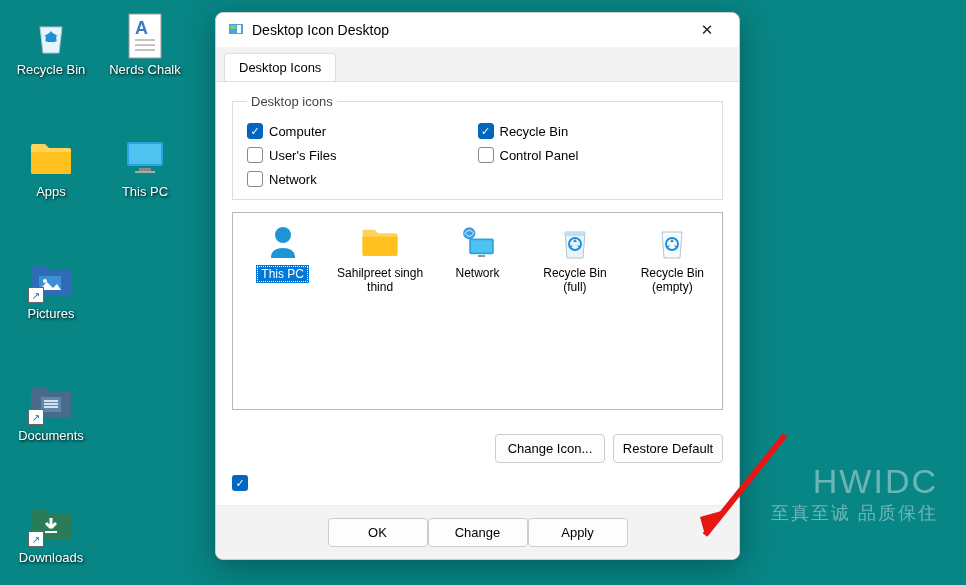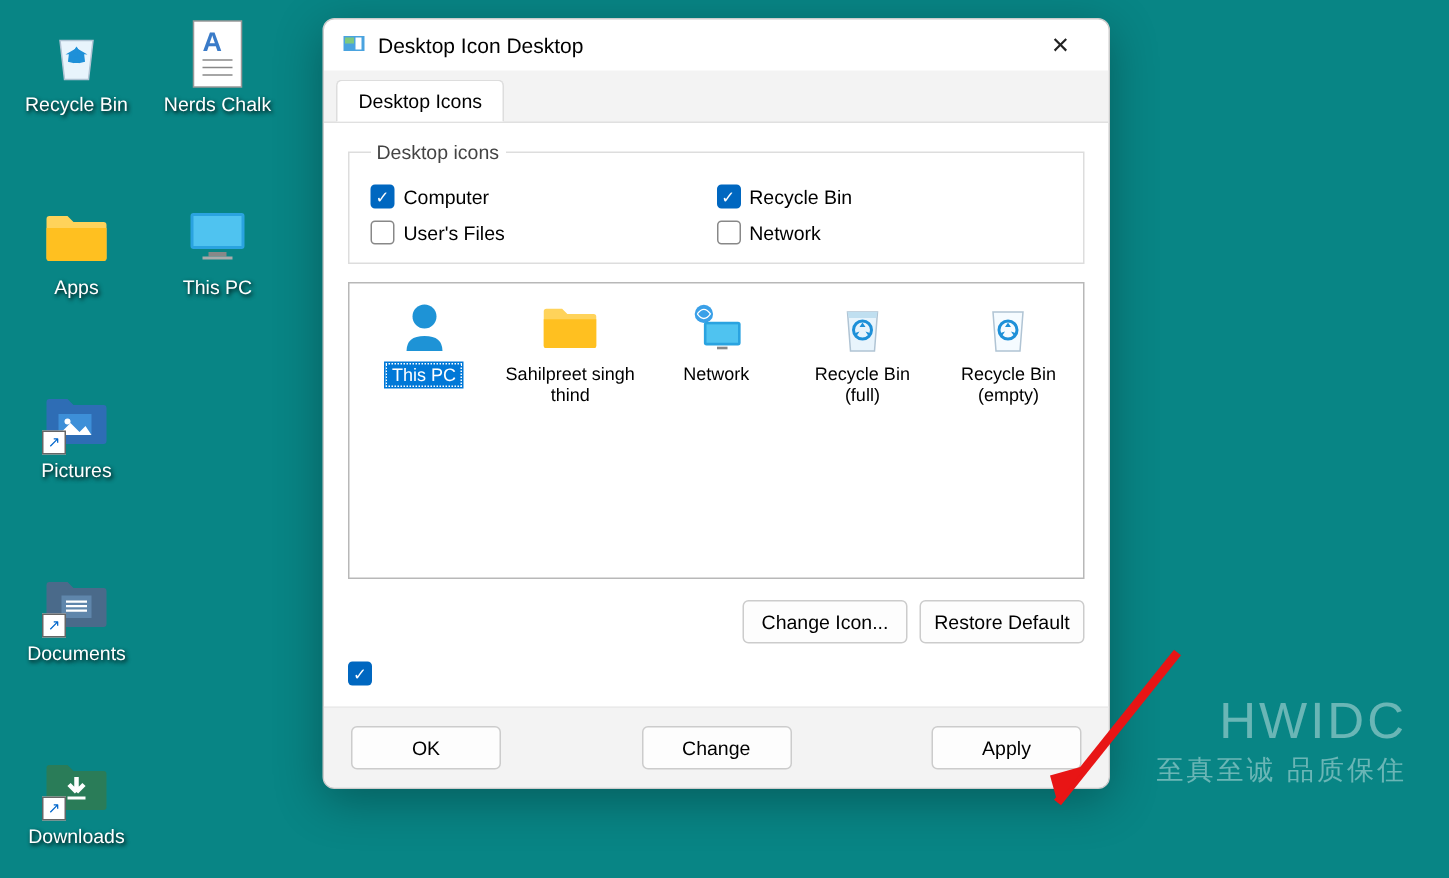--- a/index.html
+++ b/index.html
@@ -30,24 +30,24 @@
 .check { display: flex; align-items: center; gap: 6px; }
 .check .box { width: 16px; height: 16px; border-radius: 3px; display: inline-flex; align-items: center; justify-content: center; font-size: 11px; }
 .check .box.checked { background: #0067c0; border: 1px solid #0067c0; color: #fff; }
 .check .box.unchecked { background: #fff; border: 1.5px solid #888; }
 
 .iconlist { border: 1px solid #b8b8b8; margin-top: 12px; height: 198px; padding: 8px 6px; display: flex; gap: 10px; background: #fff; }
 .iconitem { width: 88px; display: flex; flex-direction: column; align-items: center; text-align: center; font-size: 12px; gap: 3px; }
 .iconitem .ic { width: 42px; height: 42px; display: flex; align-items: center; justify-content: center; }
 .iconitem.selected .cap { background: #0078d7; color: #fff; padding: 0 3px; border: 1px dotted #fff; outline: 1px solid #0078d7; }
 
-.below-list { display: flex; justify-content: flex-end; gap: 8px; margin-top: 14px; margin-bottom: 12px; }
+.below-list { display: flex; justify-content: flex-end; gap: 8px; margin-top: 24px; margin-bottom: 12px; }
 .allow { display: flex; align-items: center; gap: 6px; margin-top: 4px; }
 
-.dlg-buttons { background: #f3f3f3; border-top: 1px solid #eaeaea; padding: 12px 18px; display: flex; justify-content: space-between; gap: 10px; }
+.dlg-buttons { background: #f3f3f3; border-top: 1px solid #eaeaea; padding: 12px 18px; display: flex; justify-content: center; }
 button.win { background: #fdfdfd; border: 1px solid #ccc; border-radius: 4px; padding: 6px 0; width: 100px; font-size: 13px; cursor: pointer; }
 button.win.sm { width: 110px; }
 
 
 .watermark { position: absolute; right: 28px; bottom: 60px; color: rgba(255,255,255,0.4); text-align: right; }
 .watermark .big { font-size: 34px; font-weight: 300; letter-spacing: 2px; }
 .watermark .small { font-size: 18px; letter-spacing: 2px; }
 
 
 .arrow-annot { position: absolute; pointer-events: none; }
@@ -175,20 +175,24 @@
         <label class="check">
           <span class="box checked">✓</span>
           <span>Recycle Bin</span>
         </label>
         <label class="check">
           <span class="box unchecked"></span>
           <span>User's Files</span>
         </label>
         <label class="check">
           <span class="box unchecked"></span>
+          <span>Control Panel</span>
+        </label>
+        <label class="check">
+          <span class="box unchecked"></span>
           <span>Network</span>
         </label>
       </div>
     </fieldset>
 
     <div class="iconlist">
 
       <div class="iconitem selected">
         <div class="ic">
           <svg width="40" height="40" viewBox="0 0 40 40">

